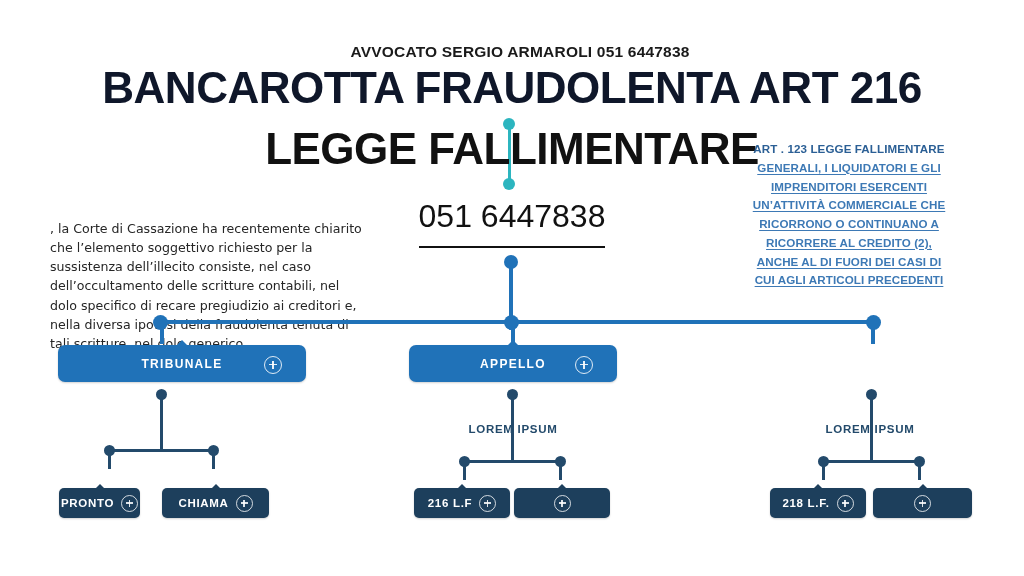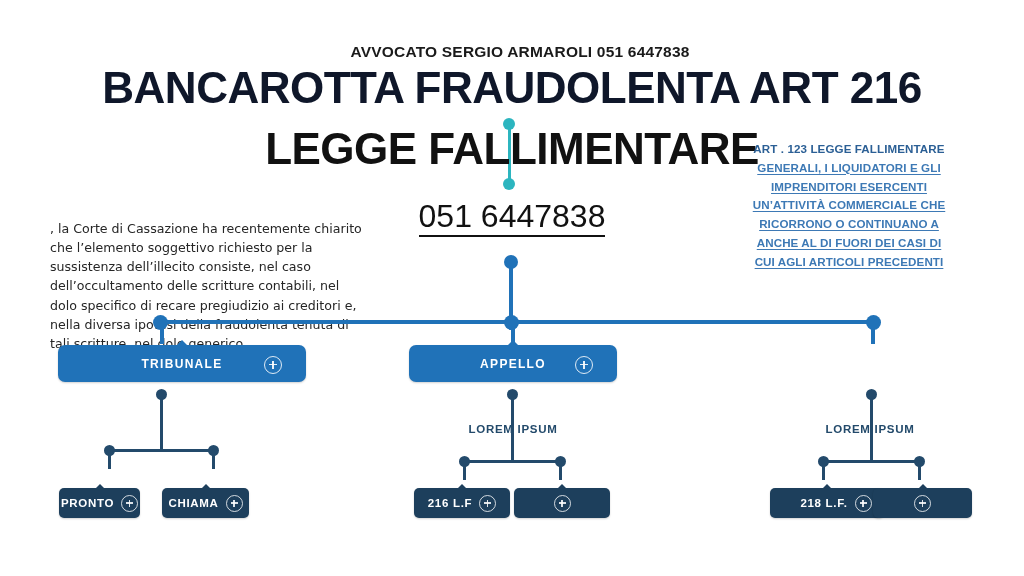--- a/index.html
+++ b/index.html
@@ -28,21 +28,21 @@
   #title-line-2{
     left:0;top:125px;width:1024px;text-align:center;
     font-size:44px;font-weight:bold;letter-spacing:-.5px;
     color:#111111;line-height:1.08;
   }
   #phone-headline{
     left:0;top:198px;width:1024px;text-align:center;
     font-size:32px;font-weight:normal;color:#111;
   }
   #phone-headline span{
-    border-bottom:2px solid #111;padding-bottom:1px;
+    border-bottom:2px solid #111;padding-bottom:12px;
   }
 
   
   .teal-line{background:#2cb5bf;}
   #teal-stem{left:508px;top:122px;width:3px;height:62px;}
   #teal-dot-top{left:503px;top:118px;width:12px;height:12px;border-radius:50%;background:#2cb5bf;}
   #teal-dot-bottom{left:503px;top:178px;width:12px;height:12px;border-radius:50%;background:#2cb5bf;}
 
   
   #left-paragraph{
@@ -170,24 +170,24 @@
     border:1.3px solid rgba(255,255,255,.8);
     display:flex;align-items:center;justify-content:center;
     position:relative;margin-left:7px;
   }
   .leaf .ring i{position:absolute;background:rgba(255,255,255,.85);}
   .leaf .ring i.h{width:7px;height:1.3px;}
   .leaf .ring i.v{width:1.3px;height:7px;}
   .leaf.centered .ring{margin-left:0;}
 
   #leaf-pronto{left:59px;top:488px;width:81px;}
-  #leaf-chiama{left:162px;top:488px;width:87px;}
+  #leaf-chiama{left:162px;top:488px;width:107px;}
   #leaf-216{left:414px;top:488px;width:96px;}
   #leaf-blank-c{left:514px;top:488px;width:96px;}
-  #leaf-218{left:770px;top:488px;width:96px;padding-left:18px;}
+  #leaf-218{left:770px;top:488px;width:96px;}
   #leaf-blank-r{left:873px;top:488px;width:99px;}
 </style>
 </head>
 <body>
 
 <div class="stage">
 
   <div class="abs" id="header-kicker">AVVOCATO SERGIO ARMAROLI 051 6447838</div>
 
   <div class="abs teal-line" id="teal-stem"></div>
@@ -200,20 +200,21 @@
   <div class="abs" id="phone-headline"><span>051 6447838</span></div>
 
   <div class="abs" id="left-paragraph">, la Corte di Cassazione ha recentemente chiarito che l’elemento soggettivo richiesto per la sussistenza dell’illecito consiste, nel caso dell’occultamento delle scritture contabili, nel dolo specifico di recare pregiudizio ai creditori e, nella diversa ipotesi della fraudolenta tenuta di tali scritture, nel dolo generico.</div>
 
   <div class="abs" id="right-note">
     <span class="hl">ART . 123 LEGGE FALLIMENTARE</span>
     <span class="ul">GENERALI, I LIQUIDATORI E GLI</span>
     <span class="ul">IMPRENDITORI ESERCENTI</span>
     <span class="ul">UN’ATTIVITÀ COMMERCIALE CHE</span>
     <span class="ul">RICORRONO O CONTINUANO A</span>
+    <span class="ul">RICORRERE AL CREDITO (2),</span>
     <span class="ul">ANCHE AL DI FUORI DEI CASI DI</span>
     <span class="ul">CUI AGLI ARTICOLI PRECEDENTI</span>
   </div>
 
   <div class="abs blue" id="trunk-stem"></div>
   <div class="abs dot" id="trunk-dot-top"></div>
   <div class="abs blue" id="main-bar"></div>
   <div class="abs dot" id="main-dot-left"></div>
   <div class="abs dot" id="main-dot-center"></div>
   <div class="abs dot" id="main-dot-right"></div>

